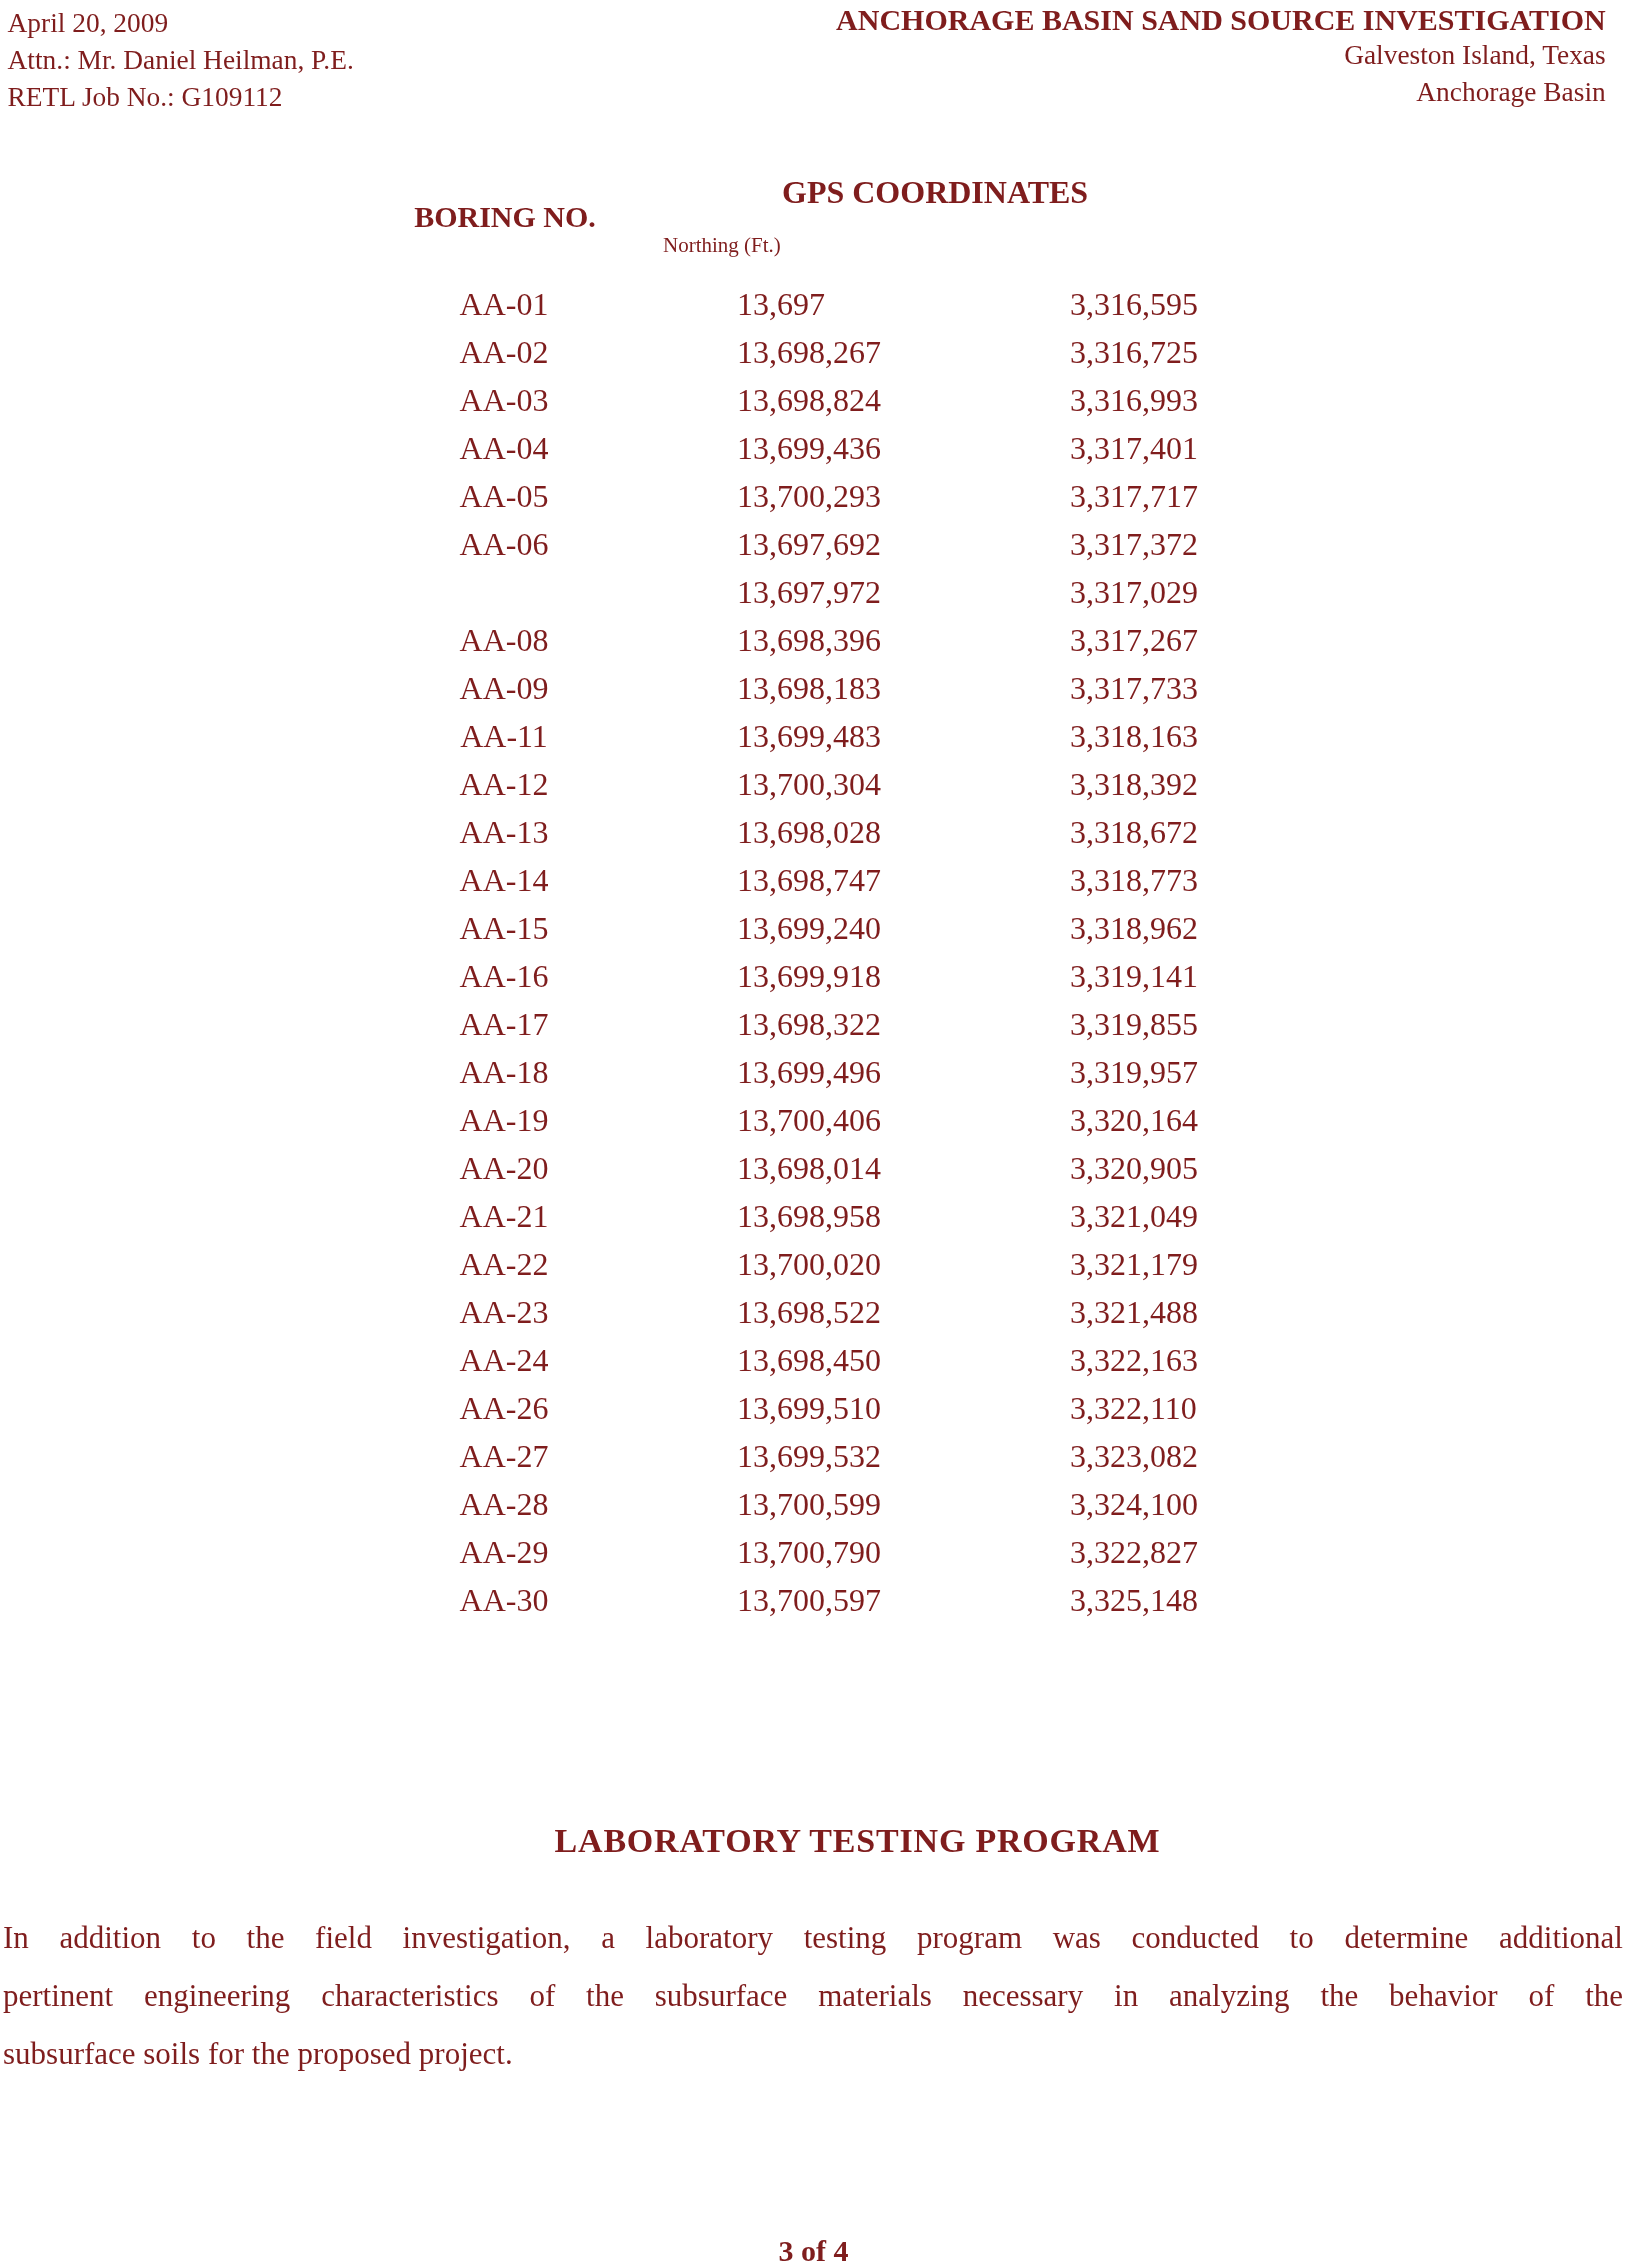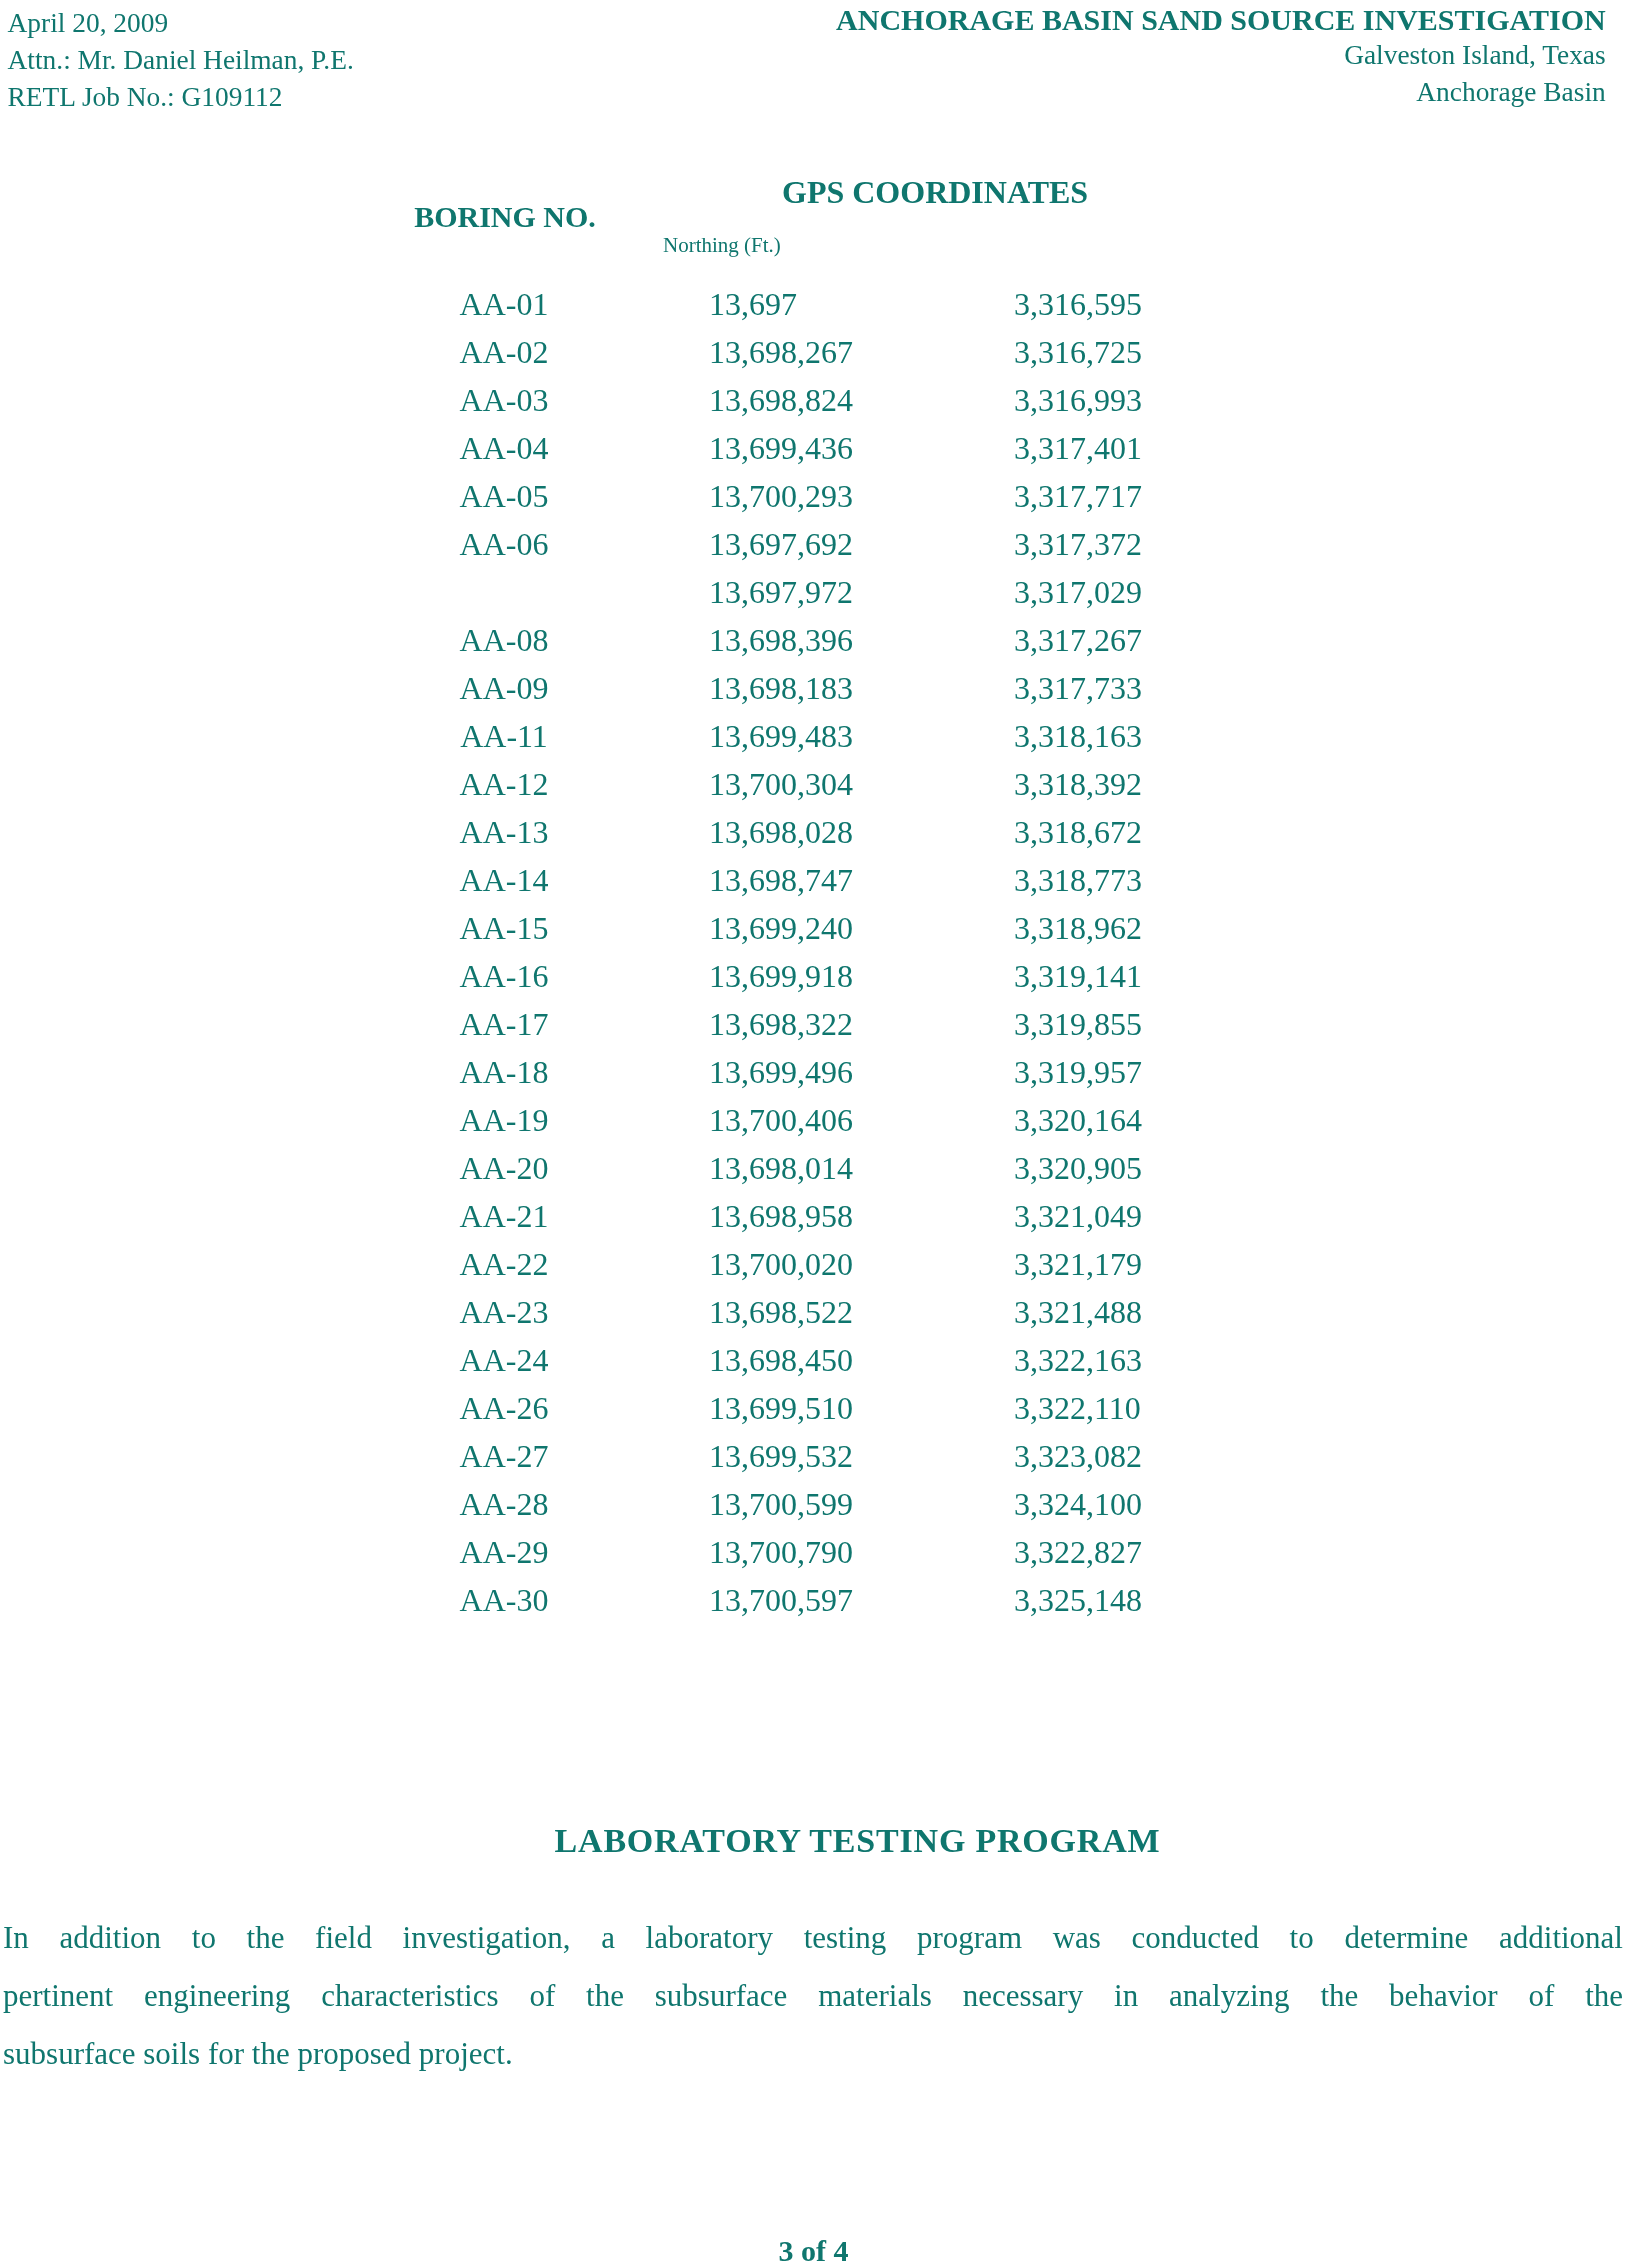--- a/index.html
+++ b/index.html
@@ -5,21 +5,21 @@
   html, body {
     margin: 0;
     padding: 0;
     background: #ffffff;
   }
   .page {
     position: relative;
     width: 1627px;
     height: 2261px;
     background: #ffffff;
-    color: #0f766e;
+    color: #7f1d1d;
     font-family: "Liberation Serif", "DejaVu Serif", serif;
     overflow: hidden;
   }
   
   .header-left {
     position: absolute;
     left: 7.6px;
     top: 4.6px;
     font-size: 27.4px;
     line-height: 37px;
@@ -72,20 +72,21 @@
     position: absolute;
     left: 404px;
     top: 280px;
   }
   .trow {
     display: grid;
     grid-template-columns: 200px 305px 320px;
     height: 48px;
     align-items: center;
     font-size: 32px;
+    gap: 28px;
   }
   .cell { white-space: nowrap; }
   .c-boring   { text-align: center; }
   .c-northing { padding-left: 105px; text-align: left; }
   .c-easting  { padding-left: 105px; text-align: left; }
   
   .section-heading {
     position: absolute;
     left: 0;
     top: 1822px;

